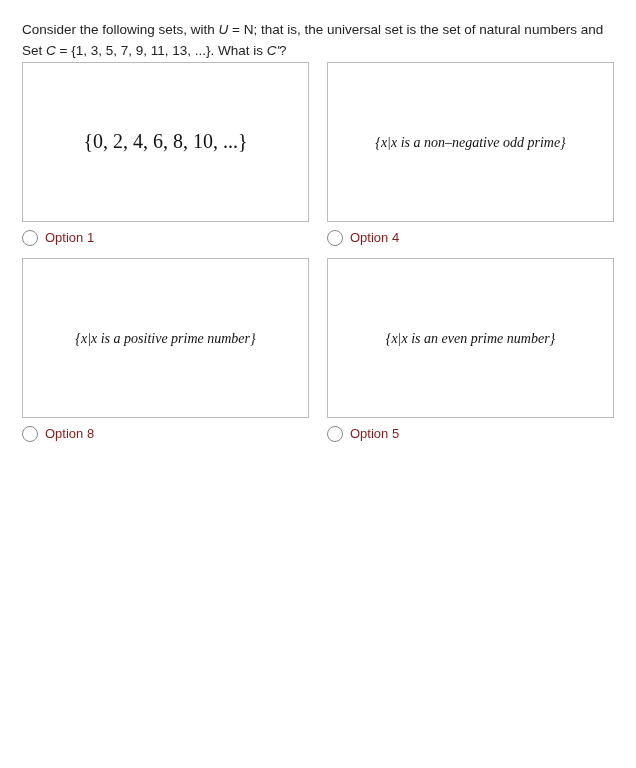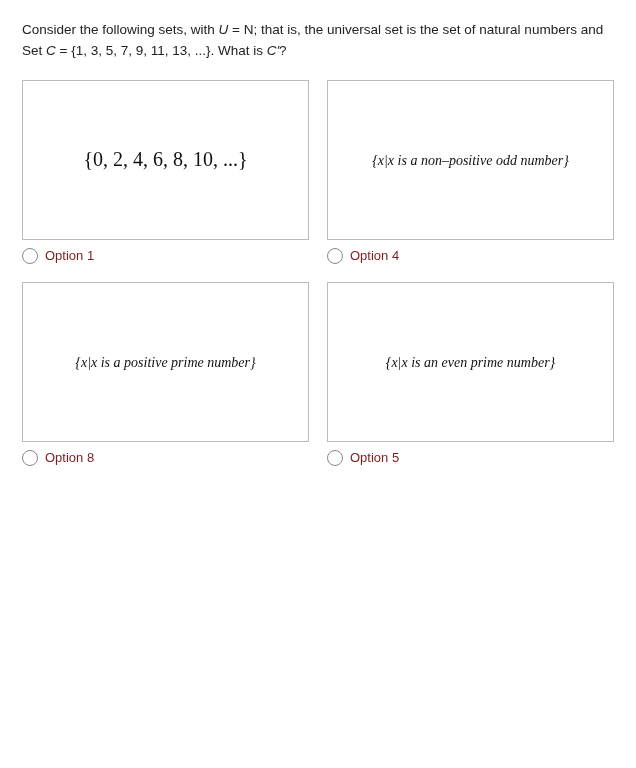--- a/index.html
+++ b/index.html
@@ -13,32 +13,31 @@
       font-family: Georgia, 'Times New Roman', serif;
       width: 636px;
       min-height: 768px;
       padding: 20px 22px 20px 22px;
     }
 
     .question-text {
       font-size: 13.5px;
       line-height: 1.55;
       color: #222;
-      margin-bottom: 18px;
       font-family: Arial, sans-serif;
     }
 
     .question-text em {
       font-style: italic;
     }
 
     .options-grid {
       display: grid;
       grid-template-columns: 1fr 1fr;
-      gap: 18px 18px;
+      gap: 12px 18px;
     }
 
     .option-cell {
       display: flex;
       flex-direction: column;
       align-items: flex-start;
     }
 
     .option-box {
       border: 1.5px solid #bbb;
@@ -111,21 +110,21 @@
     </div>
     <div class="option-label-row">
       <span class="radio-circle"></span>
       <span class="option-label-text">Option 1</span>
     </div>
   </div>
 
   <div class="option-cell">
     <div class="option-box">
       <div class="option-box-content">
-        <span class="set-builder">{x|x is a non–positive odd number}</span>
+        <span class="set-builder">{x|x is a non–negative odd prime}</span>
       </div>
     </div>
     <div class="option-label-row">
       <span class="radio-circle"></span>
       <span class="option-label-text">Option 4</span>
     </div>
   </div>
 
   <div class="option-cell">
     <div class="option-box">

